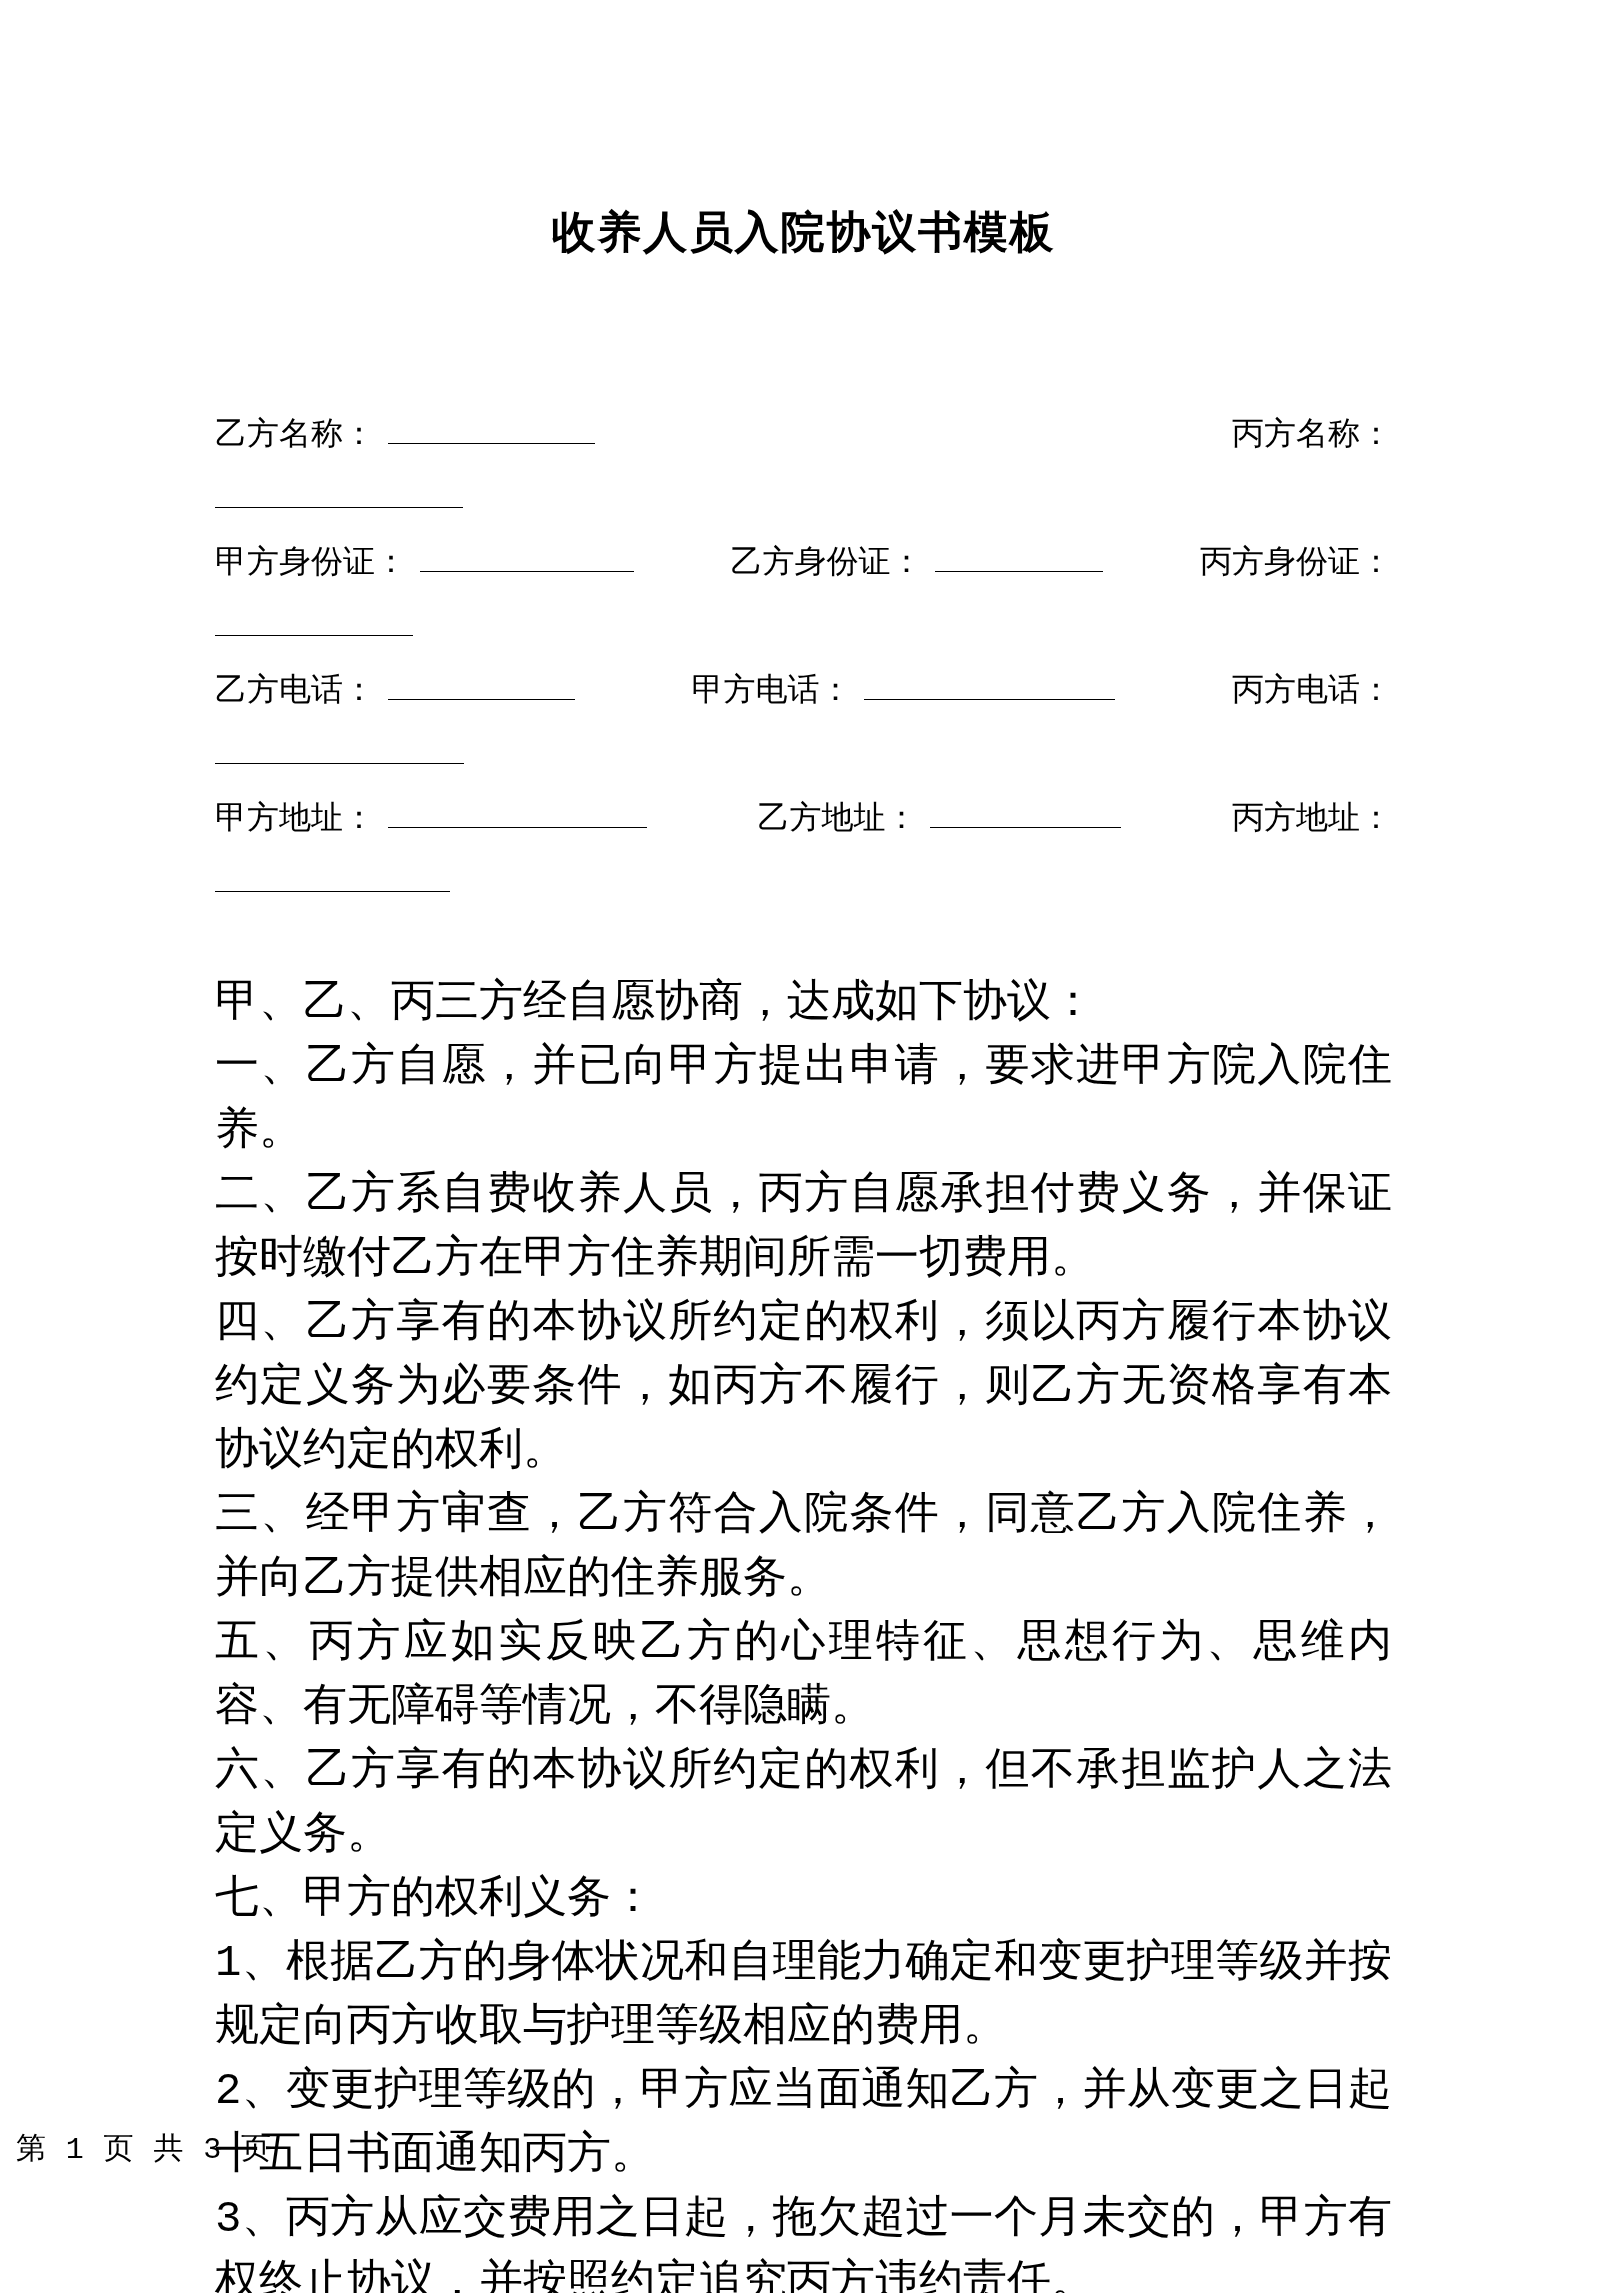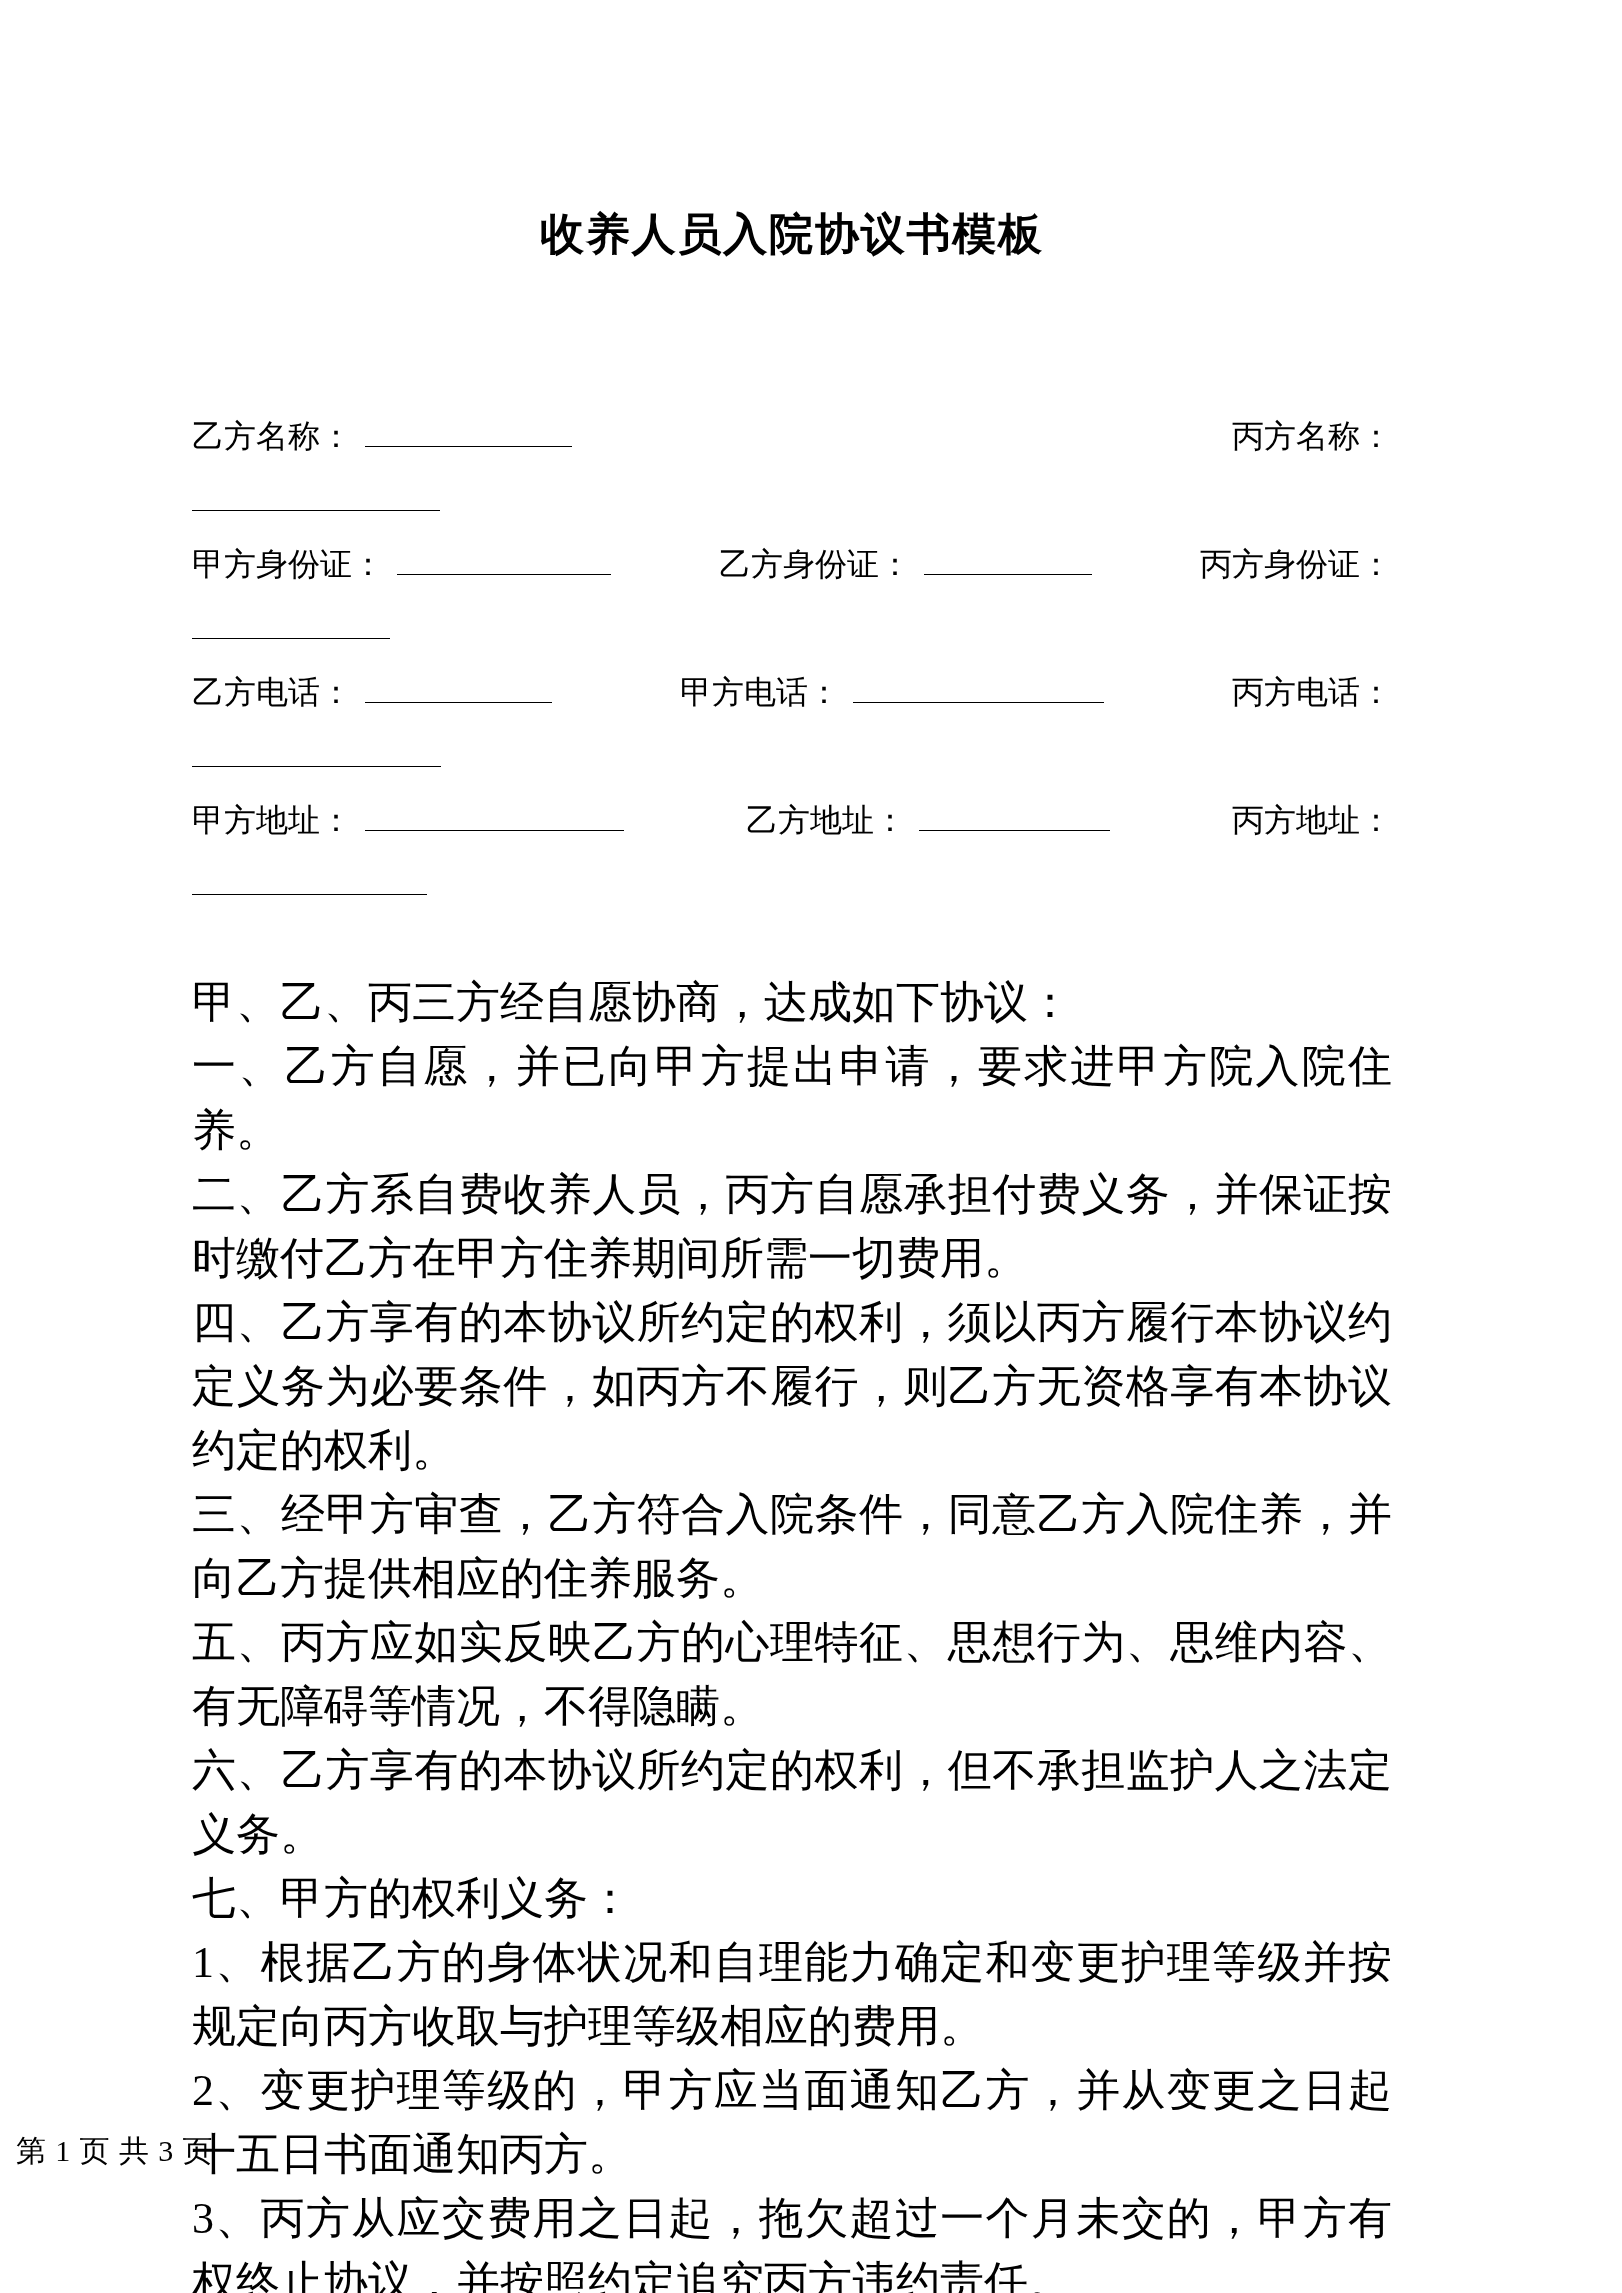--- a/index.html
+++ b/index.html
@@ -3,22 +3,23 @@
 <meta charset="utf-8">
 <style>
   * { margin: 0; padding: 0; box-sizing: border-box; }
   html, body { background: #ffffff; }
   .page {
     position: relative;
     width: 1593px;
     height: 2294px;
     background: #ffffff;
     color: #000000;
-    font-family: Liberation Serif, serif;
+    font-family: Liberation Mono, monospace;
     overflow: hidden;
+    padding-left: 23px;
   }
   .content {
     padding-left: 192px;
     padding-right: 201px;
   }
   .doc-title {
     padding-top: 206px;
     font-size: 44px;
     line-height: 58px;
     font-weight: bold;

